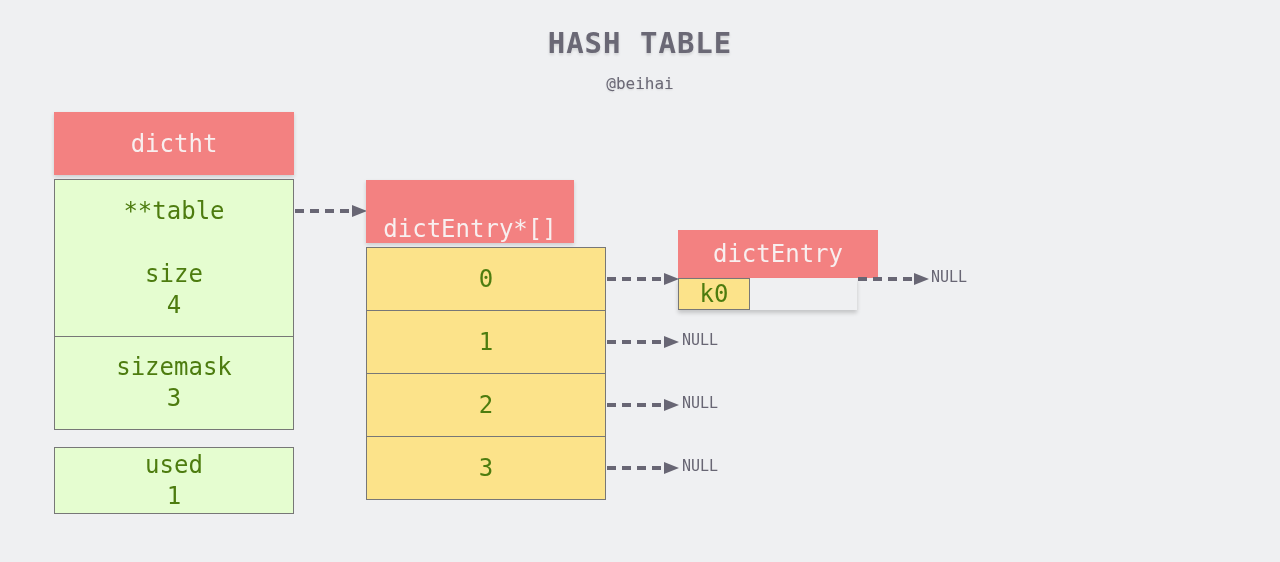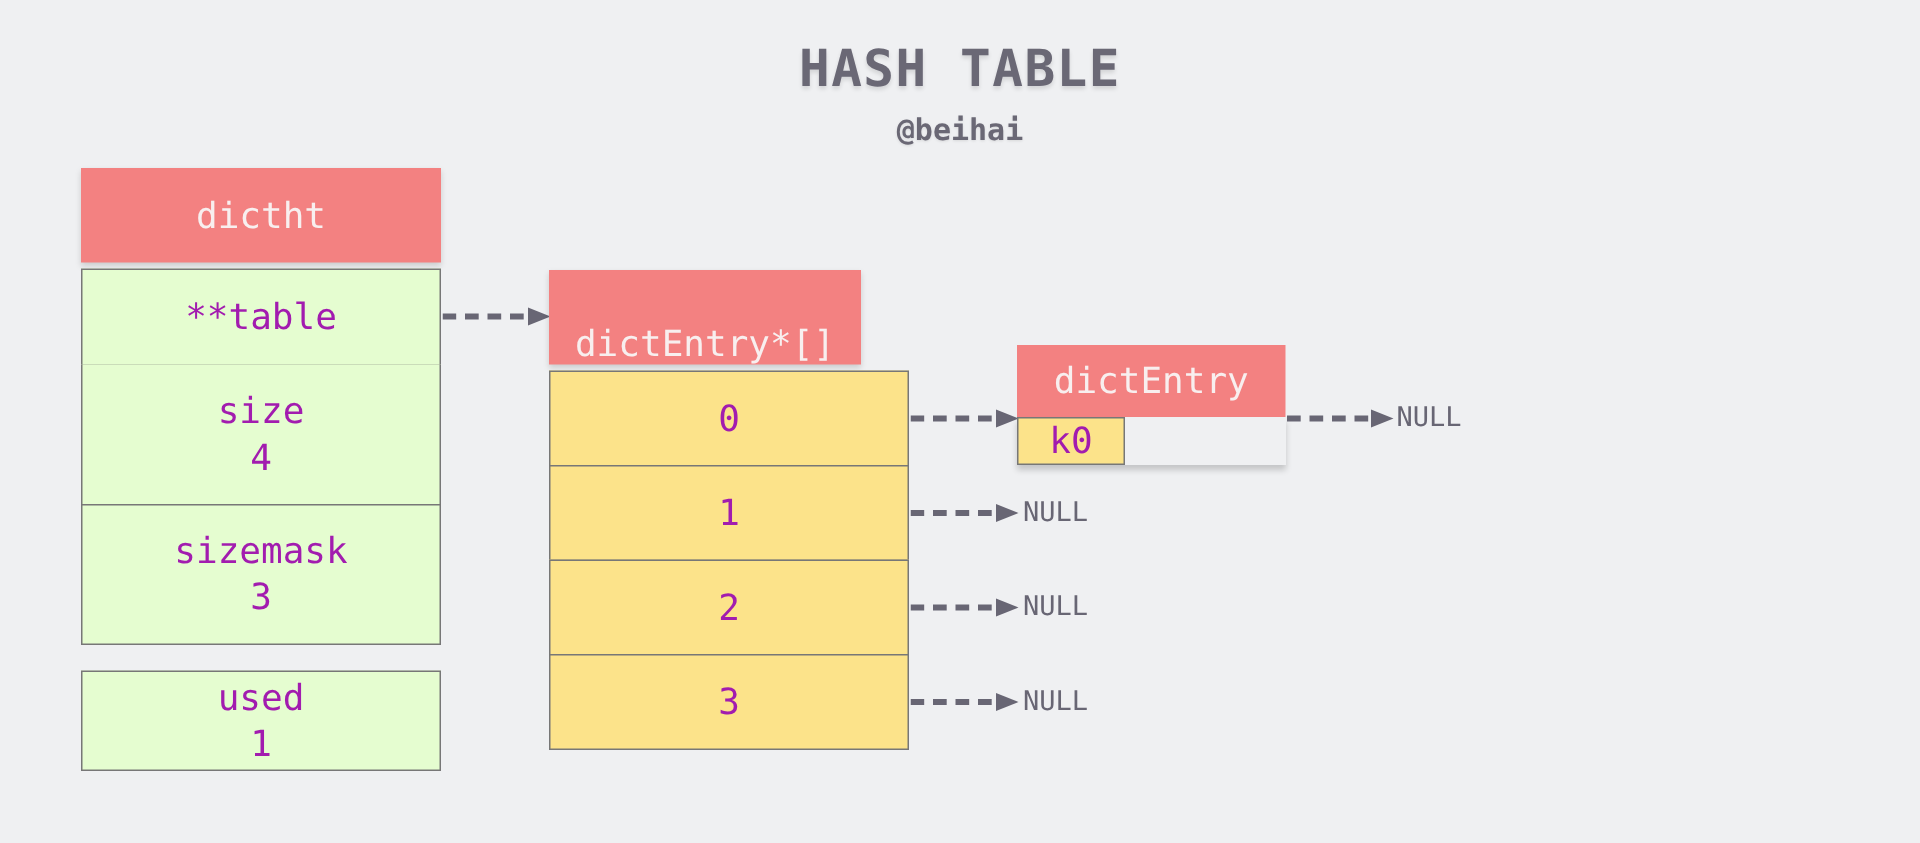--- a/index.html
+++ b/index.html
@@ -4,54 +4,53 @@
   <style>
     html, body { margin: 0; padding: 0; }
     body {
       width: 1280px; height: 562px; background: #eff0f2;
       position: relative; overflow: hidden;
       font-family: "DejaVu Sans Mono", "Liberation Mono", monospace;
       color: #686674;
     }
     .title {
       position: absolute; left: 0; width: 1280px; top: 26px; text-align: center;
-      font-size: 34px; font-weight: bold; color: #6a6875; letter-spacing: 1px;
+      font-size: 29px; font-weight: bold; color: #6a6875; letter-spacing: 1px;
       text-shadow: 0 2px 3px rgba(0,0,0,0.12);
     }
     .subtitle {
       position: absolute; left: 0; width: 1280px; top: 74px; text-align: center;
-      font-size: 20px; color: #6a6875;
+      font-size: 16px; color: #6a6875;
       text-shadow: 0 1px 2px rgba(0,0,0,0.10);
-      font-weight: bold;
     }
     .hdr {
       position: absolute; background: #f38181; color: #f8efef;
       display: flex; align-items: center; justify-content: center;
       font-size: 24px; font-weight: normal;
       box-shadow: 0 2px 4px rgba(0,0,0,0.15);
     }
     .cell {
       position: absolute; box-sizing: border-box; border: 1px solid #777;
       display: flex; flex-direction: column; align-items: center; justify-content: center;
-      font-size: 24px; line-height: 31px; color: #a21caf;
+      font-size: 24px; line-height: 31px; color: #4d7c0f;
     }
     .green { background: #e5fdd0; }
     .yellow { background: #fce38a; }
     .arrow {
       position: absolute; height: 4px;
       background-image: linear-gradient(to right, #686674 60%, transparent 40%);
       background-size: 15px 4px; background-repeat: repeat-x;
     }
     .arrowhead {
       position: absolute; width: 0; height: 0;
       border-top: 6px solid transparent; border-bottom: 6px solid transparent;
       border-left: 15px solid #686674;
     }
     .null {
-      position: absolute; font-size: 18px; color: #686674;
+      position: absolute; font-size: 15px; color: #686674;
     }
   </style>
 </head>
 <body>
 
 <div class="title">HASH TABLE</div>
 <div class="subtitle">@beihai</div>
 
 <div class="hdr" style="left:54px; top:112px; width:240px; height:63px;">
   <span>dictht</span>
@@ -87,21 +86,21 @@
 <div class="cell yellow" style="left:366px; top:373px; width:240px; height:64px;">
   <span>2</span>
 </div>
 <div class="cell yellow" style="left:366px; top:436px; width:240px; height:64px;">
   <span>3</span>
 </div>
 
 <div class="arrow" style="left:607px; top:277px; width:57px;"></div>
 <div class="arrowhead" style="left:664px; top:273px;"></div>
 
-<div class="hdr" style="left:678px; top:230px; width:179px; height:48px; box-shadow:none;">
+<div class="hdr" style="left:678px; top:230px; width:200px; height:48px; box-shadow:none;">
   <span>dictEntry</span>
 </div>
 <div style="position:absolute; left:678px; top:278px; width:179px; height:32px; box-shadow:0 3px 4px rgba(0,0,0,0.18);">
   <div class="cell yellow" style="left:0; top:0; width:72px; height:32px;">
     <span>k0</span>
   </div>
 </div>
 
 <div class="arrow" style="left:858px; top:277px; width:56px;"></div>
 <div class="arrowhead" style="left:914px; top:273px;"></div>

